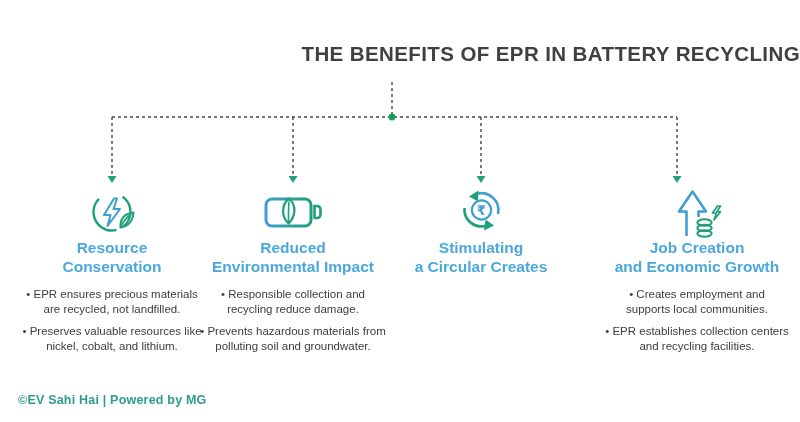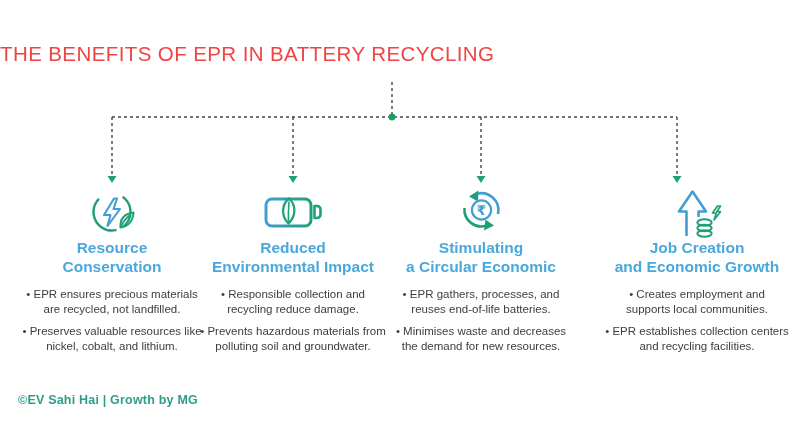--- a/index.html
+++ b/index.html
@@ -1,22 +1,22 @@
 <!DOCTYPE html>
 <html><head>
 <meta charset="utf-8">
 <style>
   html,body{margin:0;padding:0;background:#ffffff;}
   .page{
     position:relative;width:800px;height:422px;background:#ffffff;
     font-family:"Liberation Sans","DejaVu Sans",sans-serif;overflow:hidden;
   }
   .title{
-    position:absolute;top:42px;left:0;width:100%;text-align:left;
-    font-size:20.5px;font-weight:normal;letter-spacing:.4px;color:#ef4444;
+    position:absolute;top:42px;left:0;width:100%;text-align:right;
+    font-size:20.5px;font-weight:bold;letter-spacing:.4px;color:#404040;
   }
   .connector{position:absolute;top:0;left:0;pointer-events:none;}
   .col{
     position:absolute;top:188px;width:210px;
     display:flex;flex-direction:column;align-items:center;text-align:center;
   }
   .col-1{left:7px}.col-2{left:188px}.col-3{left:376px}.col-4{left:592px}
   .icon-box{height:48px;display:flex;align-items:center;justify-content:center;overflow:visible;}
   .heading{
     margin-top:2px;font-size:15.5px;font-weight:bold;color:#4aa8dc;
@@ -103,27 +103,21 @@
       <svg width="50" height="50" viewBox="0 0 50 50" fill="none">
         <path d="M42 27 A17 17 0 0 0 19 7.6" stroke="#3f9fd0" stroke-width="2.6"></path>
         <path d="M8.5 21 A17 17 0 0 0 31 38.5" stroke="#1fa07a" stroke-width="2.6"></path>
         <path d="M22.5 3.5 L13 9.5 L22 14.5 Z" fill="#1fa07a"></path>
         <path d="M28 43.5 L38 38.5 L29.5 32.5 Z" fill="#1fa07a"></path>
         <circle cx="25.5" cy="23" r="9.6" stroke="#3f9fd0" stroke-width="2.2"></circle>
         <text x="25.5" y="28" text-anchor="middle" font-size="13.5" font-weight="bold" fill="#3f9fd0" font-family="DejaVu Sans, sans-serif">₹</text>
       </svg>
     </div>
     <div class="heading">Stimulating
-a Circular Economic</div>
-    <div class="bullets">
-      <div class="bullet">• EPR gathers, processes, and
-reuses end-of-life batteries.</div>
-      <div class="bullet">• Minimises waste and decreases
-the demand for new resources.</div>
-    </div>
+a Circular Creates</div>
   </div>
 
   <div class="col col-4">
     <div class="icon-box">
       <svg width="50" height="54" viewBox="0 0 50 54" fill="none">
         <path d="M14.5 51 V26.5 H7 L20.5 6.5 L34 26.5 H26.5 V32" stroke="#3f9fd0" stroke-width="2.6" stroke-linejoin="round"></path>
         <g stroke="#1fa07a" stroke-width="2">
           <ellipse cx="32.5" cy="37.5" rx="7.2" ry="3.2"></ellipse>
           <ellipse cx="32.5" cy="43" rx="7.2" ry="3.2"></ellipse>
           <ellipse cx="32.5" cy="48.5" rx="7.2" ry="3.2"></ellipse>
@@ -134,15 +128,15 @@
     <div class="heading">Job Creation
 and Economic Growth</div>
     <div class="bullets">
       <div class="bullet">• Creates employment and
 supports local communities.</div>
       <div class="bullet">• EPR establishes collection centers
 and recycling facilities.</div>
     </div>
   </div>
 
-  <div class="footer">©EV Sahi Hai | Growth by MG</div>
+  <div class="footer">©EV Sahi Hai | Powered by MG</div>
 
 </div>
 
 </body></html>

